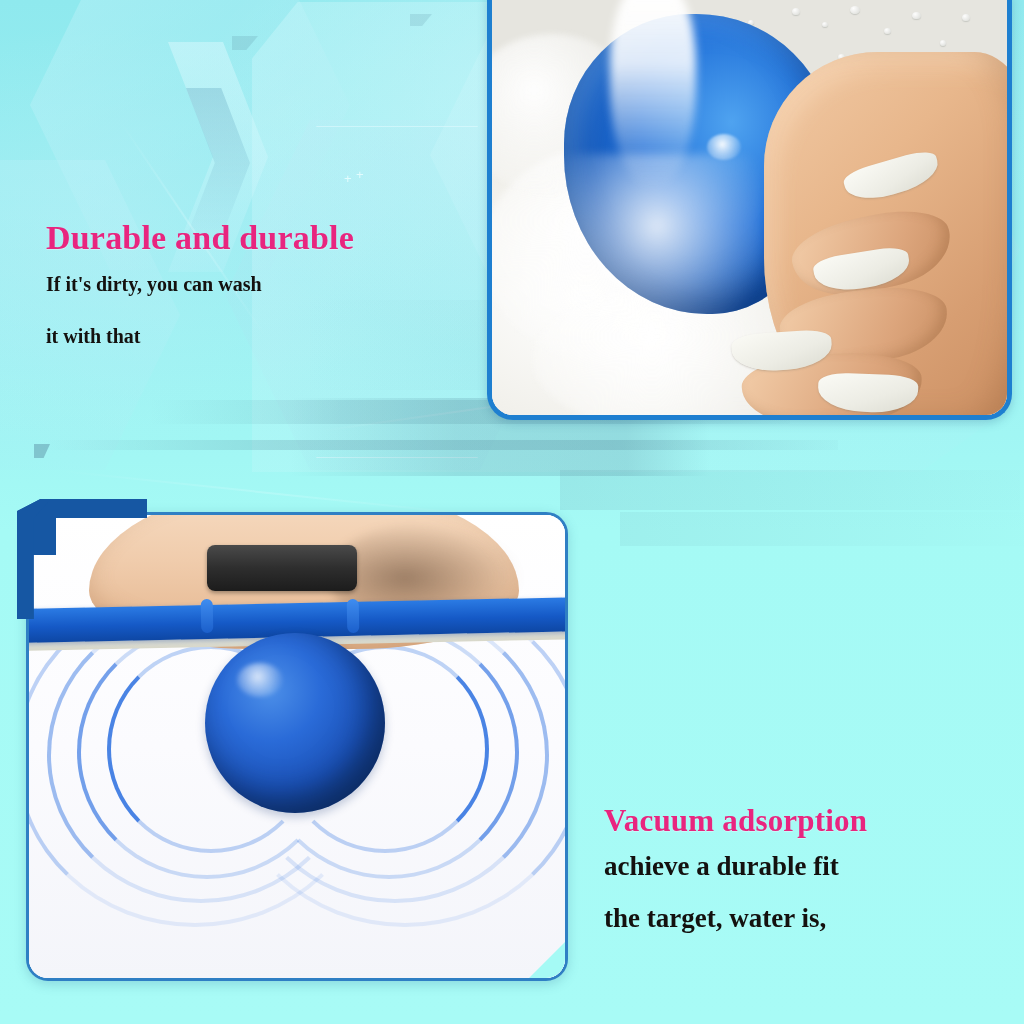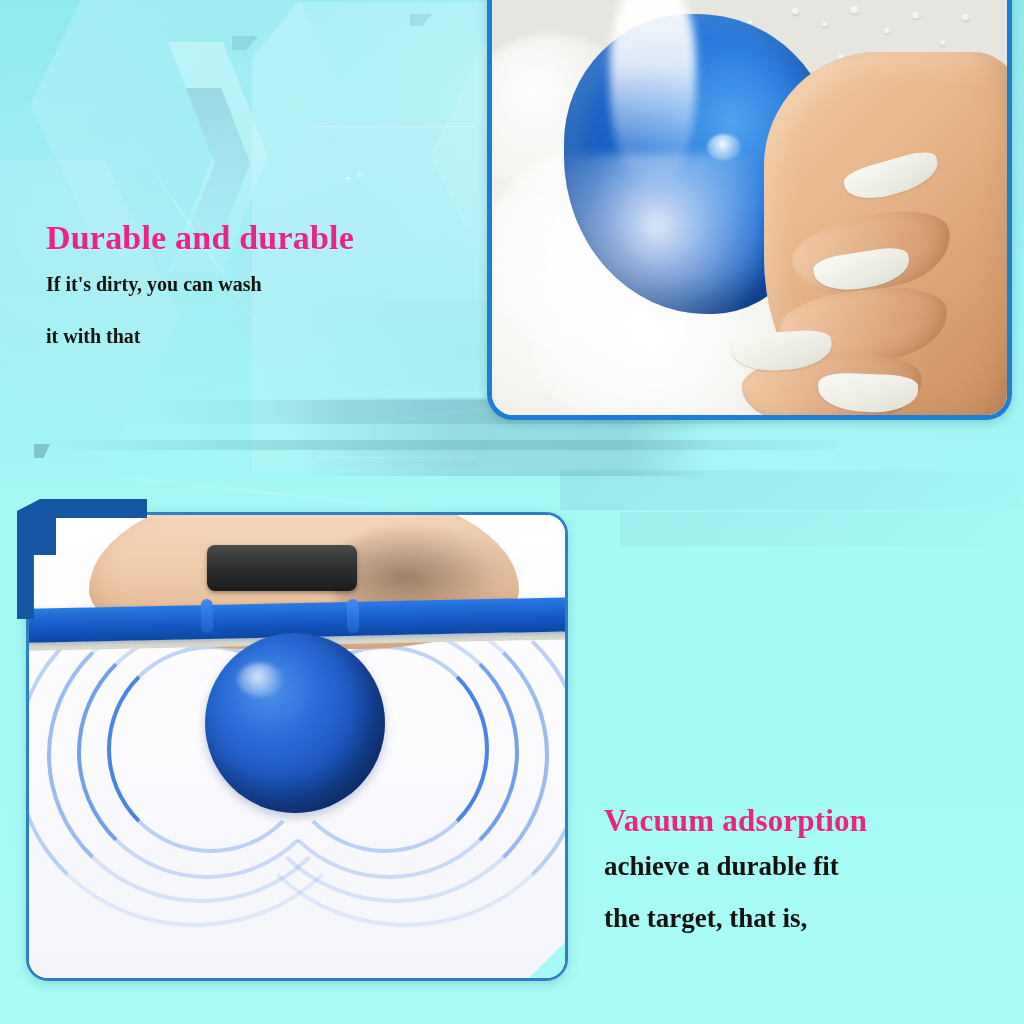--- a/index.html
+++ b/index.html
@@ -495,16 +495,16 @@
 
   <div class="text-block" id="block-durable">
     <div class="t-head">Durable and durable</div>
     <div class="t-line">If it's dirty, you can wash</div>
     <div class="t-line">it with that</div>
   </div>
 
   <div class="text-block" id="block-vacuum">
     <div class="t-head">Vacuum adsorption</div>
     <div class="t-line">achieve a durable fit</div>
-    <div class="t-line">the target, that is,</div>
+    <div class="t-line">the target, water is,</div>
   </div>
 
 </div>
 
 </body></html>

